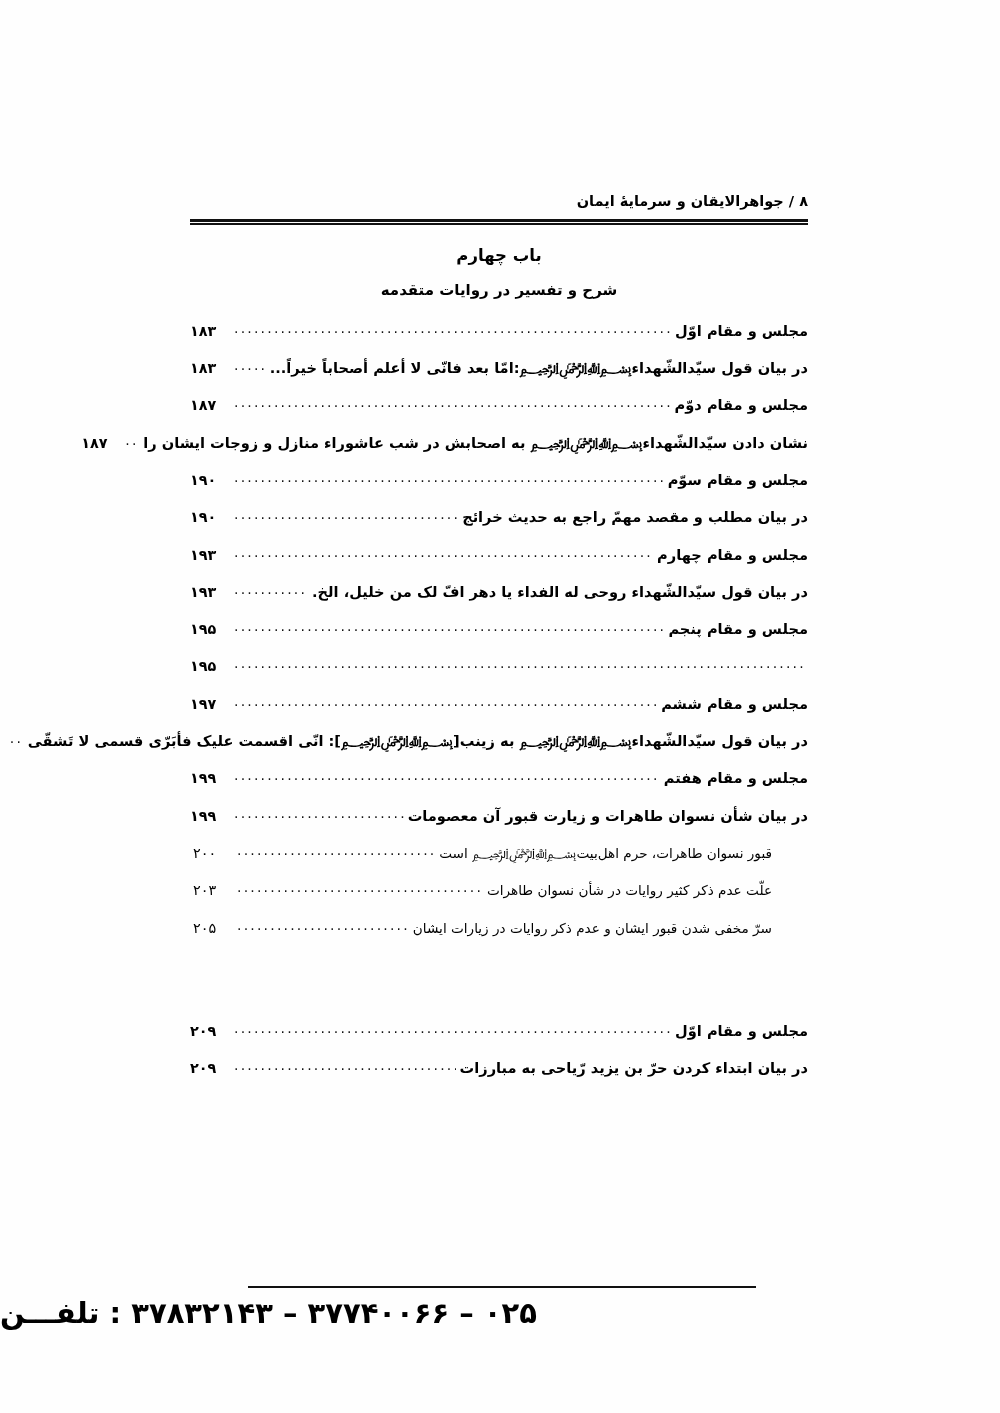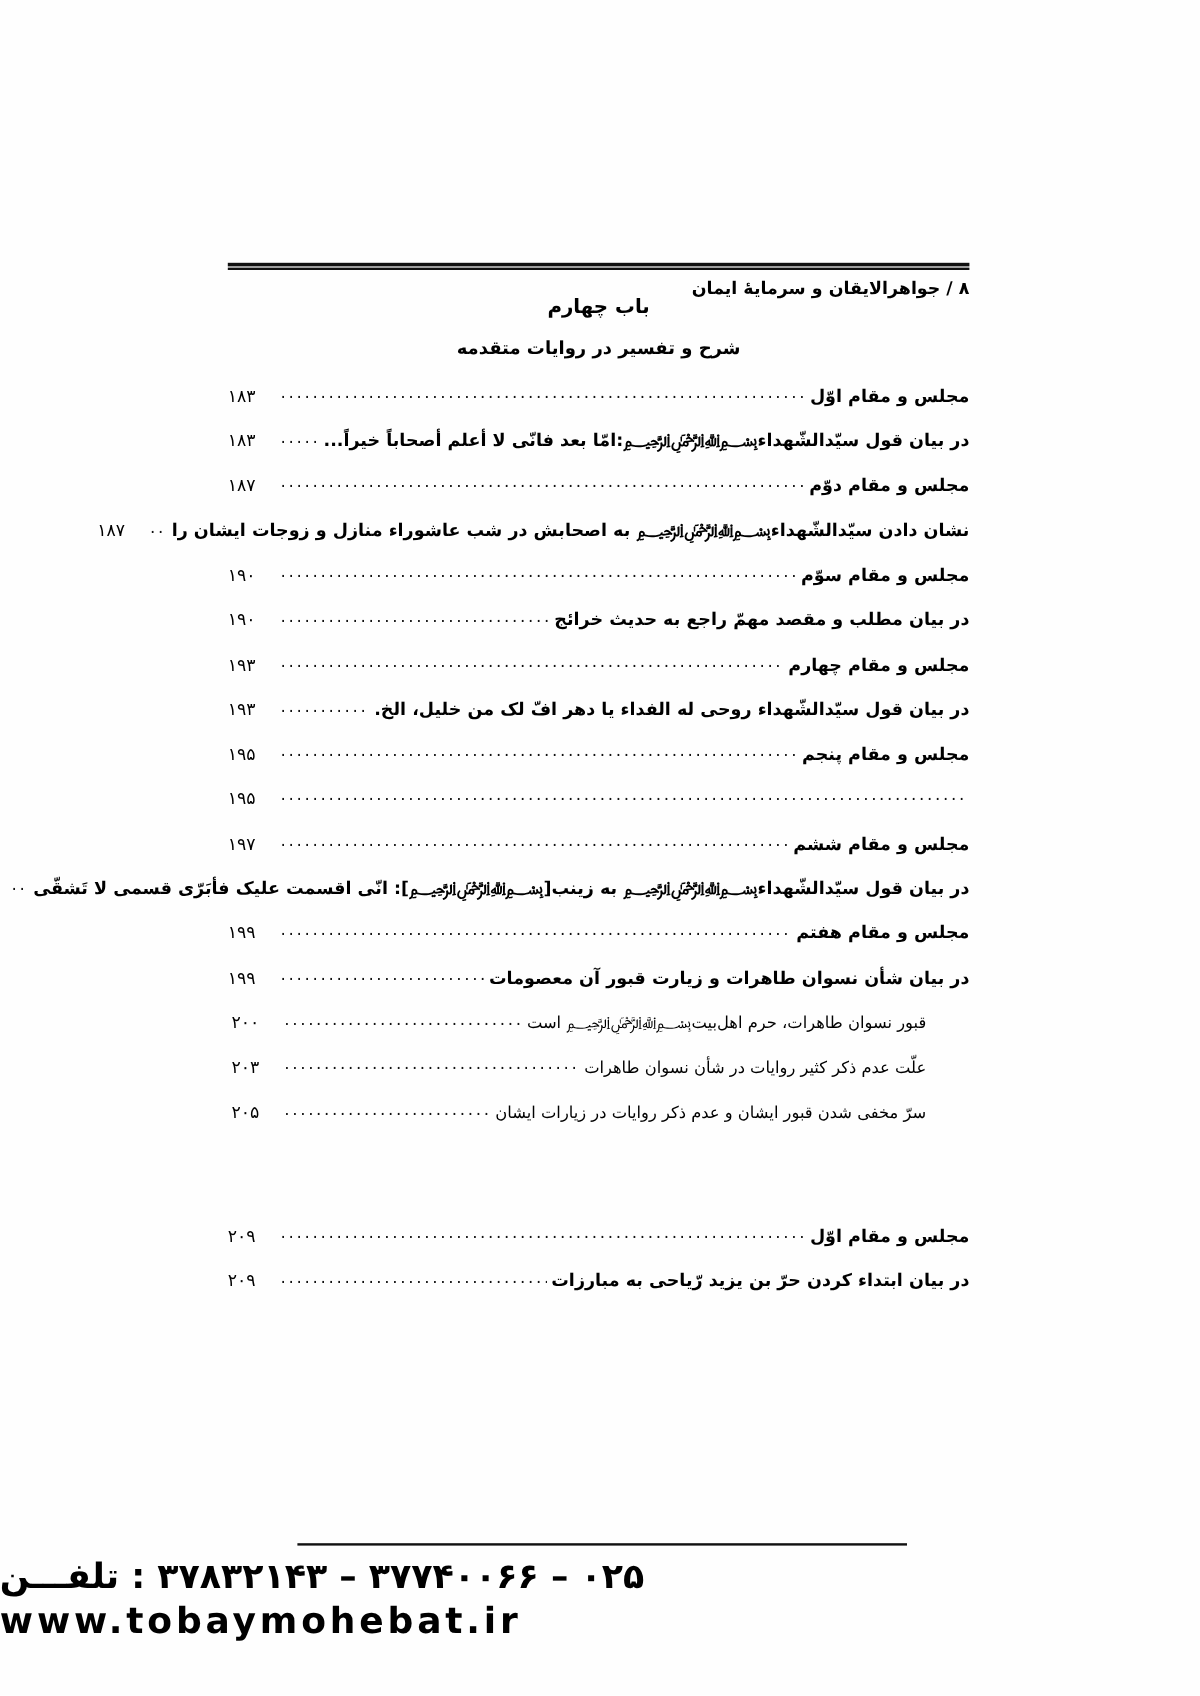--- a/index.html
+++ b/index.html
@@ -24,21 +24,20 @@
   }
 
   
   .running-head {
     position: absolute;
     top: 193px;
     right: 192px;
     left: 192px;
     text-align: center;
     direction: rtl;
-    margin-top: 40px;
   }
   .running-head-text {
     font-size: 14.5px;
     font-weight: 700;
     letter-spacing: -0.2px;
     white-space: nowrap;
     display: inline-block;
     float: right;
   }
   .rule-double {
@@ -136,21 +135,21 @@
     font-size: 14px;
     letter-spacing: 2.2px;
     direction: ltr;
     text-align: right;
     unicode-bidi: isolate;
   }
   .toc-entry .page-no {
     flex: 0 0 auto;
     width: 40px;
     text-align: left;
-    font-weight: 400;
+    font-weight: 700;
     font-size: 14.4px;
     direction: rtl;
     unicode-bidi: isolate;
   }
   .toc-entry.sub .page-no {
     font-weight: 400;
     margin-left: 39px;
   }
 
   .gap-before-chapter { height: 44px; }
@@ -309,16 +308,15 @@
           <span class="label">در بیان ابتداء کردن حرّ بن یزید رّیاحی به مبارزات</span>
           <span class="leader">.........................................................................................</span>
           <span class="page-no">۲۰۹</span>
         </div>
       </div>
     </div>
 
   <div class="footer">
     <div class="footer-rule"></div>
     <div class="footer-phone">۰۲۵ – ۳۷۷۴۰۰۶۶ – ۳۷۸۳۲۱۴۳  :  تلفـــن</div>
-    <div class="footer-site">www.tobaymohebat.ir</div>
   </div>
 
 </div>
 
 </body></html>

